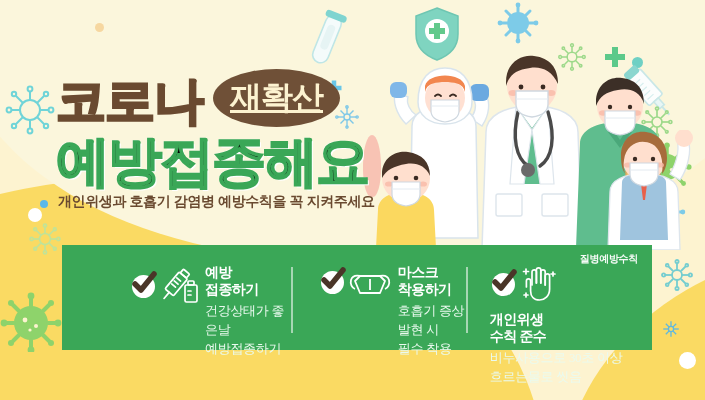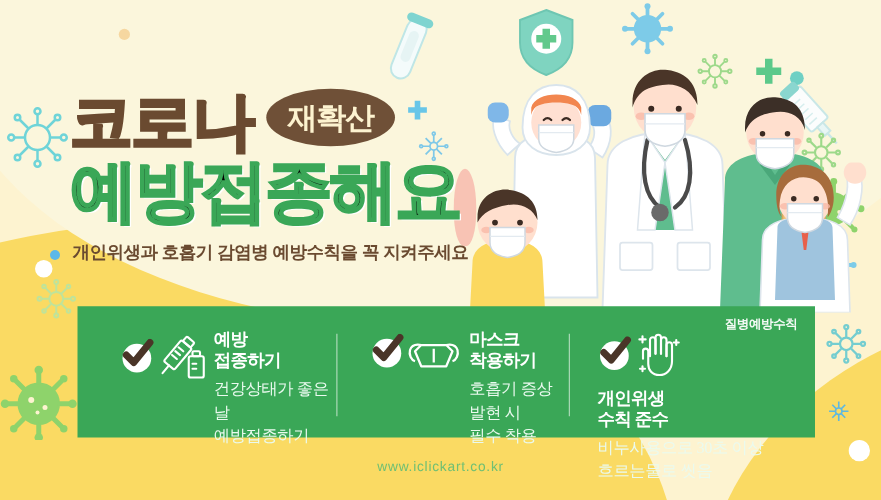--- a/index.html
+++ b/index.html
@@ -42,22 +42,22 @@
   }
   .kw-brown {
     font-size:50px; font-weight:bold; color:#6a4a30;
     letter-spacing:-1px; line-height:1;
     -webkit-text-stroke:2.5px #6a4a30;
   }
   .badge {
     display:inline-flex; align-items:center; justify-content:center;
     background:#6f5037; color:#fdf3d0;
     border-radius:50%; padding:7px 17px;
-    font-size:24px; font-weight:bold; letter-spacing:-1px;
-    margin-left:4px; transform:translateY(-3px);
+    font-size:32px; font-weight:bold; letter-spacing:-1px;
+    margin-left:4px; transform:translateY(-3px);text-decoration:underline;
   }
   .kw-green {
     font-size:54px; font-weight:bold; color:#000000;
     letter-spacing:-2px; line-height:1.1; display:block;
     margin-top:2px;
     text-shadow: 2px 2px 0 #fff, -1px -1px 0 #fff;
     -webkit-text-stroke:2px #3aa757;
   }
   .subtitle {
     position:absolute; left:58px; top:193px;
@@ -75,21 +75,21 @@
   .banner-label {
     position:absolute; right:14px; top:7px;
     font-size:10px; color:#ffffff; font-weight:bold;
     letter-spacing:-0.3px; opacity:.95;
   }
   .items {
     position:absolute; left:0; top:18px; width:100%;
     display:flex; align-items:flex-start;
   }
   .item { display:flex; align-items:flex-start; gap:7px; padding-left:34px; }
-  .item:nth-child(1) { width:208px; }
+  .item:nth-child(1) { width:208px;margin-left:34px; }
   .item:nth-child(3) { width:185px; padding-left:26px; }
   .item:nth-child(5) { width:197px; padding-left:22px;flex-direction:column; }
   .divider {
     width:1.5px; height:66px; background:rgba(255,255,255,.55);
     margin-top:4px; flex:none;
   }
   .icons { display:flex; align-items:center; gap:2px; flex:none; }
   .check-wrap { position:relative; width:28px; height:28px; flex:none; }
   .check-circle {
     position:absolute; left:2px; top:4px;
@@ -630,15 +630,14 @@
           <div class="item-title">개인위생
 수칙 준수</div>
           <div class="item-desc">비누사용으로 30초 이상
 흐르는물로 씻음</div>
         </div>
       </div>
 
     </div>
   </div>
 
-  <div class="url">www.iclickart.co.kr</div>
 
 </div>
 
 </body></html>

